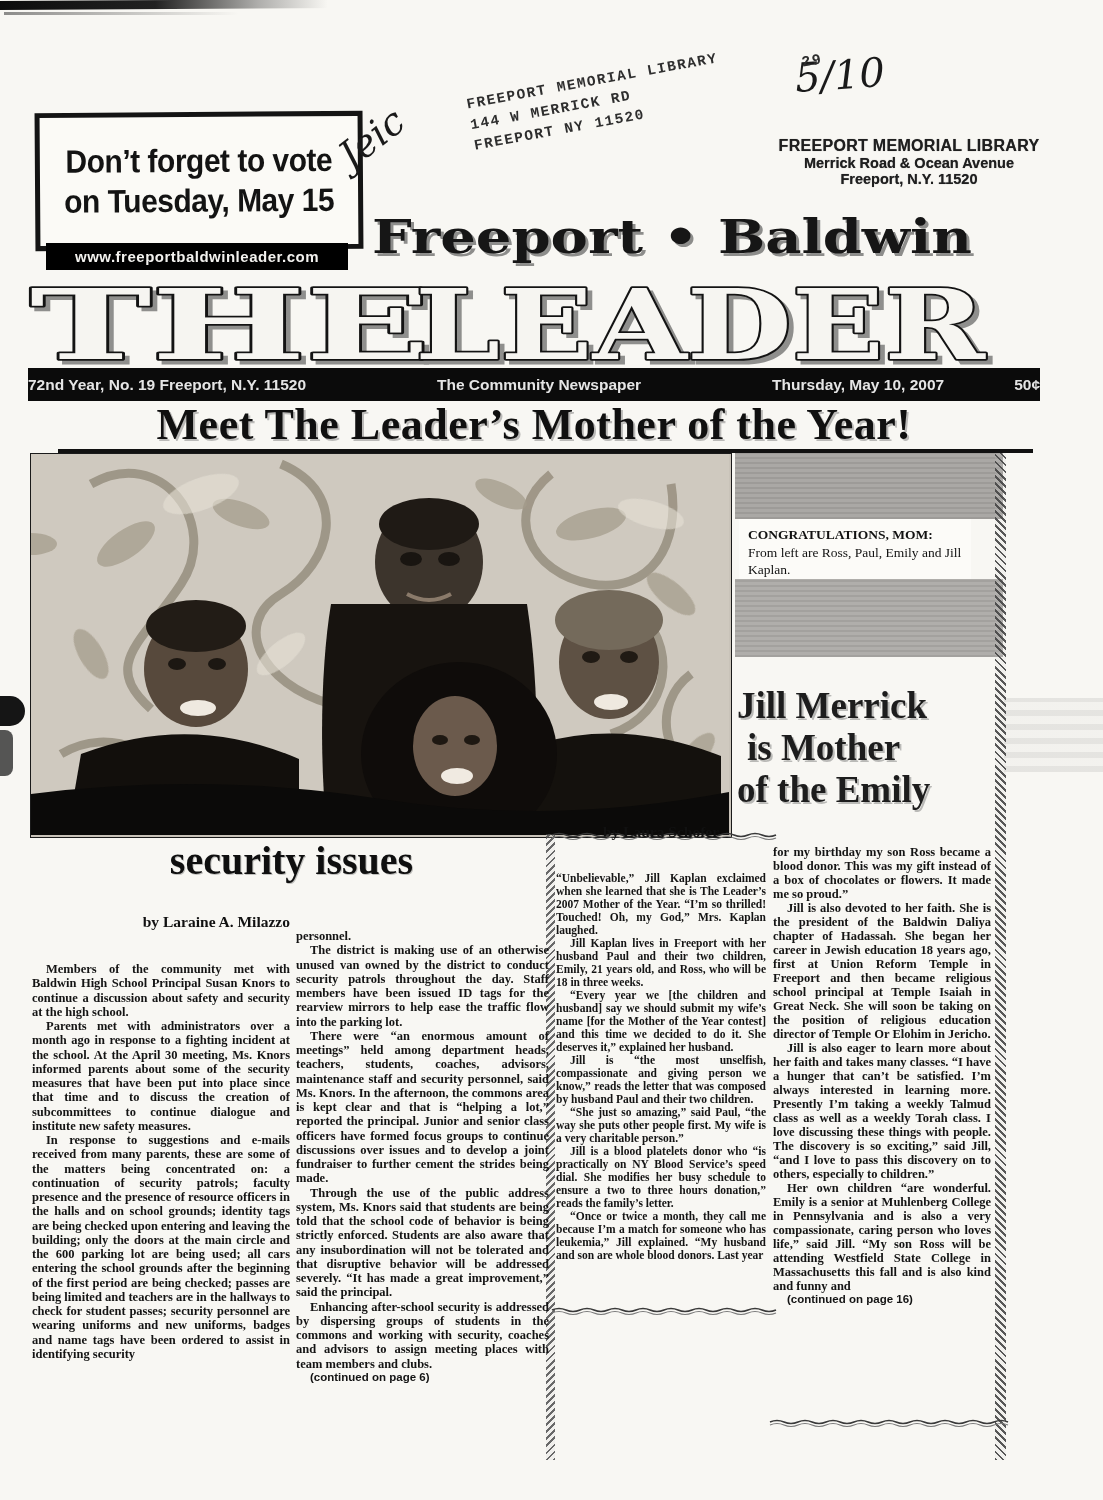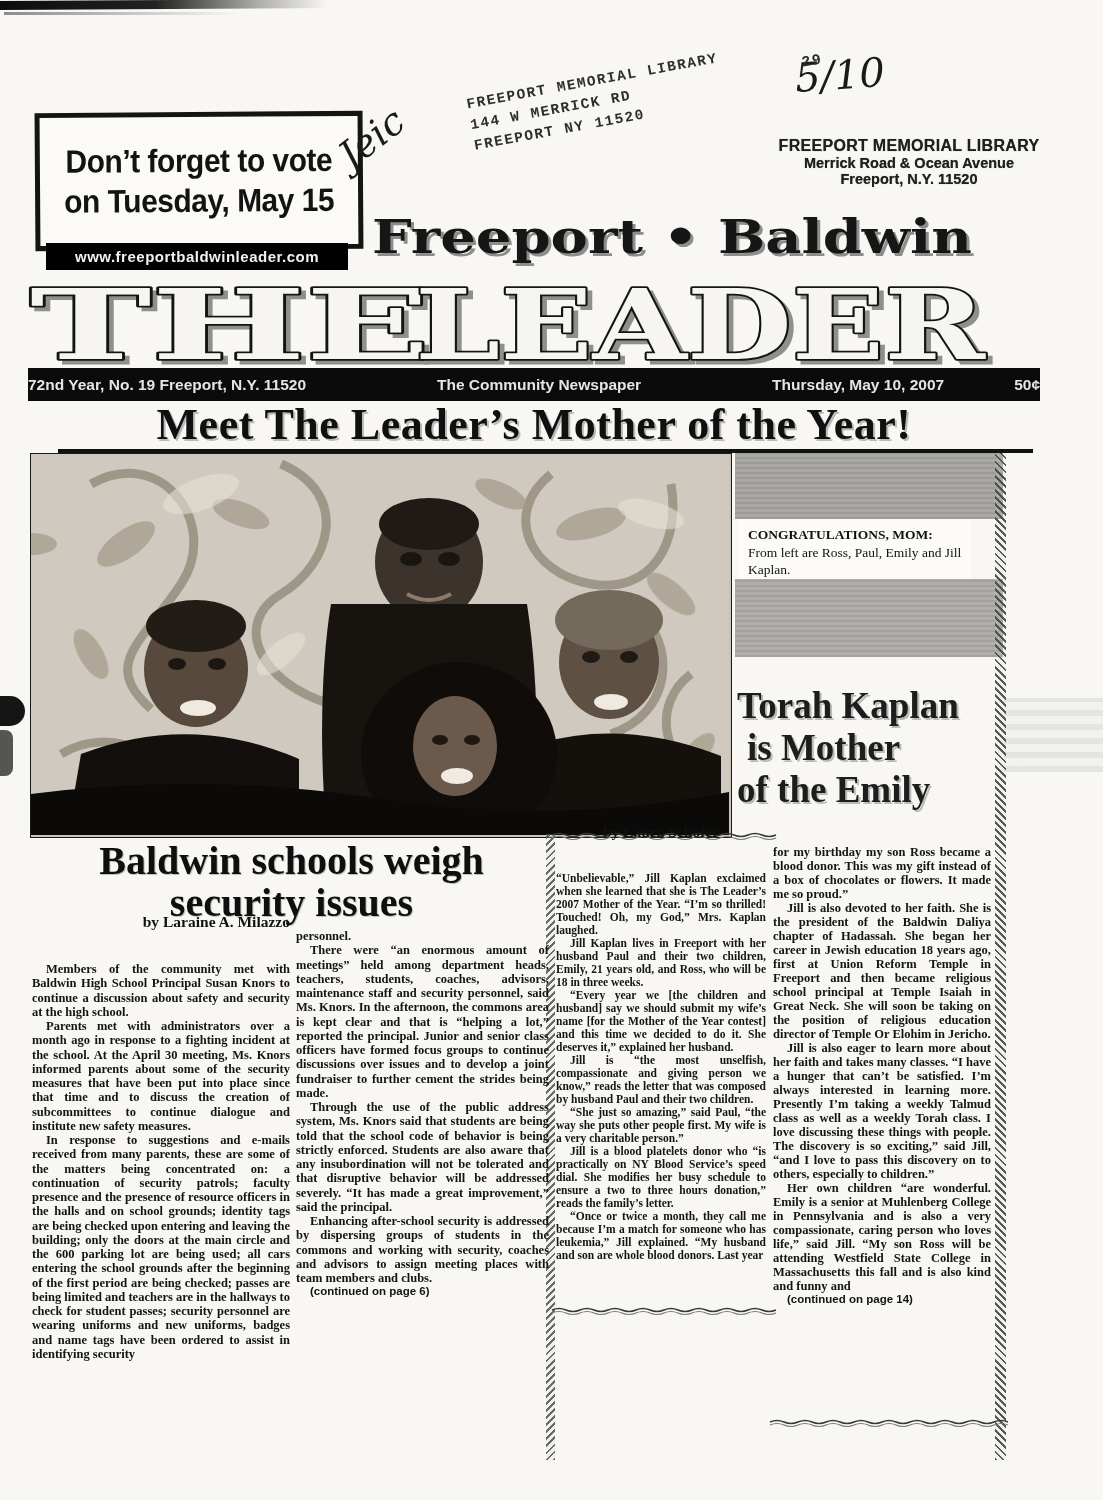--- a/index.html
+++ b/index.html
@@ -199,21 +199,21 @@
       </g>
       <path d="M0,340 Q180,318 350,345 T698,338 L698,381 L0,381 Z" fill="#0b0a09"></path>
     </svg>
   </div>
 
   <div class="abs rail">
     <div class="band b1"></div>
     <div class="caption-box"><b>CONGRATULATIONS, MOM:</b><span> From left are Ross, Paul, Emily and Jill Kaplan.</span></div>
     <div class="band b2"></div>
     <div class="side-headline">
-      <div>Torah Kaplan</div>
+      <div>Jill Merrick</div>
       <div class="sh2">is Mother</div>
       <div>of the Emily</div>
     </div>
   </div>
 
   <div class="abs zigzag-right"></div>
   <div class="abs texture-left"></div>
 
   <svg class="abs squiggle" style="left:552px;top:831px;" width="216" height="10">
     <path fill="none" stroke="#3a3a3a" stroke-width="1.6" d="M0,4 q7,-3 14,0 q7,3 14,0 q7,-3 14,0 q7,3 14,0 q7,-3 14,0 q7,3 14,0 q7,-3 14,0 q7,3 14,0 q7,-3 14,0 q7,3 14,0 q7,-3 14,0 q7,3 14,0 q7,-3 14,0 q7,3 14,0 q7,-3 14,0 q7,3 14,0"></path>
@@ -222,32 +222,32 @@
   <svg class="abs squiggle" style="left:552px;top:1306px;" width="216" height="10">
     <path fill="none" stroke="#3a3a3a" stroke-width="1.6" d="M0,4 q7,-3 14,0 q7,3 14,0 q7,-3 14,0 q7,3 14,0 q7,-3 14,0 q7,3 14,0 q7,-3 14,0 q7,3 14,0 q7,-3 14,0 q7,3 14,0 q7,-3 14,0 q7,3 14,0 q7,-3 14,0 q7,3 14,0 q7,-3 14,0 q7,3 14,0"></path>
     <path fill="none" stroke="#7a7a7a" stroke-width="1.2" transform="translate(0,3)" d="M0,4 q7,-3 14,0 q7,3 14,0 q7,-3 14,0 q7,3 14,0 q7,-3 14,0 q7,3 14,0 q7,-3 14,0 q7,3 14,0 q7,-3 14,0 q7,3 14,0 q7,-3 14,0 q7,3 14,0 q7,-3 14,0 q7,3 14,0 q7,-3 14,0 q7,3 14,0"></path>
   </svg>
   <svg class="abs squiggle" style="left:770px;top:1418px;" width="232" height="10">
     <path fill="none" stroke="#3a3a3a" stroke-width="1.6" d="M0,4 q7,-3 14,0 q7,3 14,0 q7,-3 14,0 q7,3 14,0 q7,-3 14,0 q7,3 14,0 q7,-3 14,0 q7,3 14,0 q7,-3 14,0 q7,3 14,0 q7,-3 14,0 q7,3 14,0 q7,-3 14,0 q7,3 14,0 q7,-3 14,0 q7,3 14,0 q7,-3 14,0"></path>
     <path fill="none" stroke="#7a7a7a" stroke-width="1.2" transform="translate(0,3)" d="M0,4 q7,-3 14,0 q7,3 14,0 q7,-3 14,0 q7,3 14,0 q7,-3 14,0 q7,3 14,0 q7,-3 14,0 q7,3 14,0 q7,-3 14,0 q7,3 14,0 q7,-3 14,0 q7,3 14,0 q7,-3 14,0 q7,3 14,0 q7,-3 14,0 q7,3 14,0 q7,-3 14,0"></path>
   </svg>
 
   <div class="abs sec-headline">
-    <div>Baldwin schools weigh</div>
     <div>security issues</div>
   </div>
   <div class="abs byline sec-byline">by Laraine A. Milazzo</div>
 
   <div class="abs bodycol sec-col1">
     <p>Members of the community met with Baldwin High School Principal Susan Knors to continue a discussion about safety and security at the high school.</p>
     <p>Parents met with administrators over a month ago in response to a fighting incident at the school. At the April 30 meeting, Ms. Knors informed parents about some of the security measures that have been put into place since that time and to discuss the creation of subcommittees to continue dialogue and institute new safety measures.</p>
     <p>In response to suggestions and e-mails received from many parents, these are some of the matters being concentrated on: a continuation of security patrols; faculty presence and the presence of resource officers in the halls and on school grounds; identity tags are being checked upon entering and leaving the building; only the doors at the main circle and the 600 parking lot are being used; all cars entering the school grounds after the beginning of the first period are being checked; passes are being limited and teachers are in the hallways to check for student passes; security personnel are wearing uniforms and new uniforms, badges and name tags have been ordered to assist in identifying security</p>
   </div>
   <div class="abs bodycol sec-col2">
     <p class="first">personnel.</p>
+    <p>The district is making use of an otherwise unused van owned by the district to conduct security patrols throughout the day. Staff members have been issued ID tags for the rearview mirrors to help ease the traffic flow into the parking lot.</p>
     <p>There were “an enormous amount of meetings” held among department heads, teachers, students, coaches, advisors, maintenance staff and security personnel, said Ms. Knors. In the afternoon, the commons area is kept clear and that is “helping a lot,” reported the principal. Junior and senior class officers have formed focus groups to continue discussions over issues and to develop a joint fundraiser to further cement the strides being made.</p>
     <p>Through the use of the public address system, Ms. Knors said that students are being told that the school code of behavior is being strictly enforced. Students are also aware that any insubordination will not be tolerated and that disruptive behavior will be addressed severely. “It has made a great improvement,” said the principal.</p>
     <p>Enhancing after-school security is addressed by dispersing groups of students in the commons and working with security, coaches and advisors to assign meeting places with team members and clubs.</p>
     <p class="continued">(continued on page 6)</p>
   </div>
 
   <div class="abs byline mother-byline">by Laura Schofer</div>
   <div class="abs bodycol mid-col">
     <p class="first">“Unbelievable,” Jill Kaplan exclaimed when she learned that she is The Leader’s 2007 Mother of the Year. “I’m so thrilled! Touched! Oh, my God,” Mrs. Kaplan laughed.</p>
     <p>Jill Kaplan lives in Freeport with her husband Paul and their two children, Emily, 21 years old, and Ross, who will be 18 in three weeks.</p>
@@ -255,16 +255,16 @@
     <p>Jill is “the most unselfish, compassionate and giving person we know,” reads the letter that was composed by husband Paul and their two children.</p>
     <p>“She just so amazing,” said Paul, “the way she puts other people first. My wife is a very charitable person.”</p>
     <p>Jill is a blood platelets donor who “is practically on NY Blood Service’s speed dial. She modifies her busy schedule to ensure a two to three hours donation,” reads the family’s letter.</p>
     <p>“Once or twice a month, they call me because I’m a match for someone who has leukemia,” Jill explained. “My husband and son are whole blood donors. Last year</p>
   </div>
   <div class="abs bodycol right-col">
     <p class="first">for my birthday my son Ross became a blood donor. This was my gift instead of a box of chocolates or flowers. It made me so proud.”</p>
     <p>Jill is also devoted to her faith. She is the president of the Baldwin Daliya chapter of Hadassah. She began her career in Jewish education 18 years ago, first at Union Reform Temple in Freeport and then became religious school principal at Temple Isaiah in Great Neck. She will soon be taking on the position of religious education director of Temple Or Elohim in Jericho.</p>
     <p>Jill is also eager to learn more about her faith and takes many classes. “I have a hunger that can’t be satisfied. I’m always interested in learning more. Presently I’m taking a weekly Talmud class as well as a weekly Torah class. I love discussing these things with people. The discovery is so exciting,” said Jill, “and I love to pass this discovery on to others, especially to children.”</p>
     <p>Her own children “are wonderful. Emily is a senior at Muhlenberg College in Pennsylvania and is also a very compassionate, caring person who loves life,” said Jill. “My son Ross will be attending Westfield State College in Massachusetts this fall and is also kind and funny and</p>
-    <p class="continued">(continued on page 14)</p>
+    <p class="continued">(continued on page 16)</p>
   </div>
 
 </div>
 
 </body></html>

